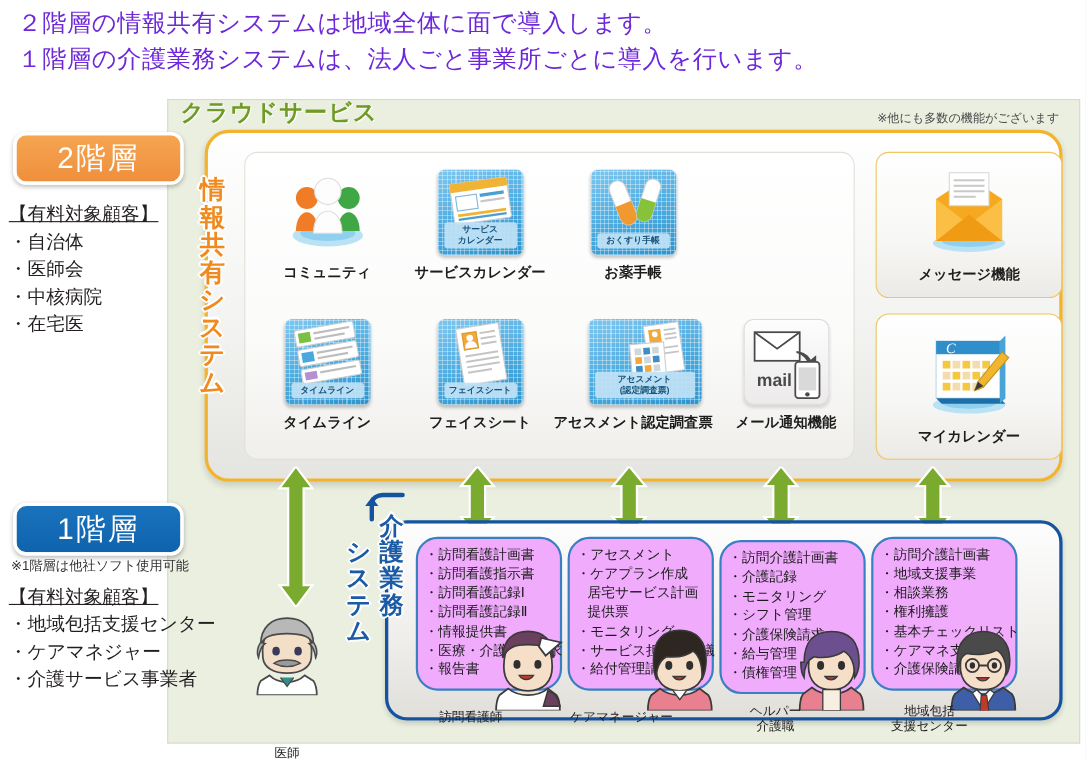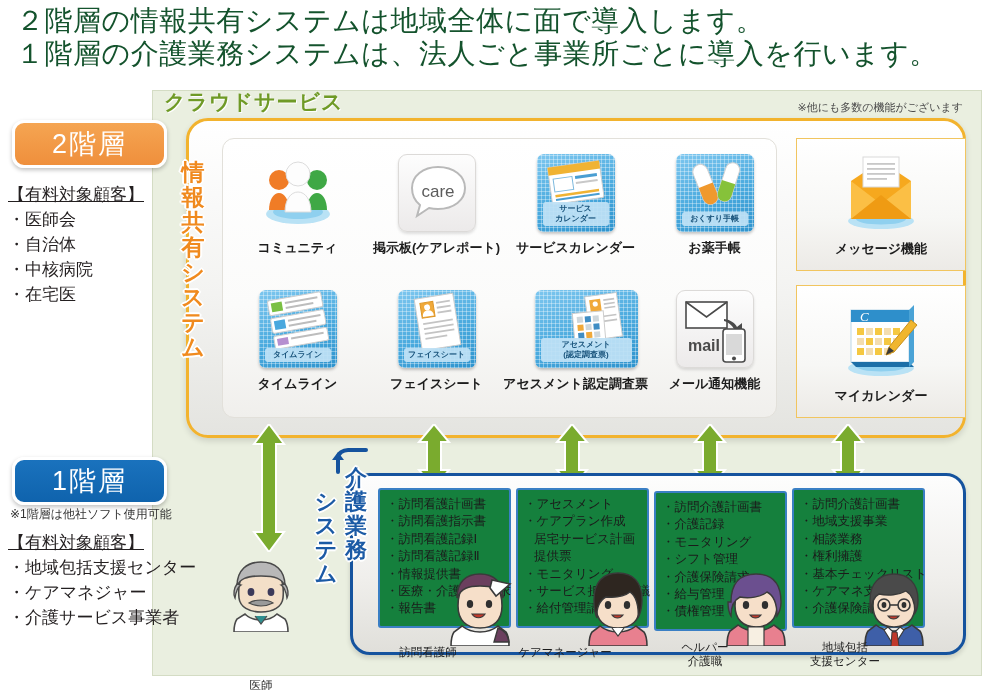--- a/index.html
+++ b/index.html
@@ -10,21 +10,21 @@
     font-family:"Liberation Sans","DejaVu Sans",sans-serif;
     color:#2b2b2b;
     overflow:hidden;
     position:relative;
   }
   .canvas{position:absolute;left:0;top:0;width:987px;height:690px;}
 
   
   .headline{
     position:absolute;left:16px;top:4px;width:900px;
-    font-size:28px;line-height:33px;color:#14532d;
+    font-size:22px;line-height:33px;color:#6d28d9;
     letter-spacing:.5px;
   }
   .headline div{white-space:nowrap;}
 
   
   .stage{
     position:absolute;left:152px;top:90px;width:830px;height:586px;
     background:#eaefe0;
     border:1px solid #d4dcc4;
     box-sizing:border-box;
@@ -92,21 +92,21 @@
     position:absolute;left:222px;top:138px;width:555px;height:280px;
     background:linear-gradient(180deg,#ffffff 0%,#fbfbfa 60%,#f0efec 100%);
     border:1px solid #e2e0da;
     border-radius:12px;
     box-sizing:border-box;
   }
   .side-panel{
     position:absolute;width:170px;height:133px;
     background:linear-gradient(180deg,#ffffff 0%,#f7f7f5 60%,#eceae6 100%);
     border:1px solid #f1c55f;
-    border-radius:0;
+    border-radius:12px;
     box-sizing:border-box;
     display:flex;flex-direction:column;align-items:center;justify-content:center;
   }
   .side-panel.msg{left:796px;top:138px;}
   .side-panel.cal{left:796px;top:285px;}
 
   .icon-row{position:absolute;display:flex;}
   .icon-row.r1{left:228px;top:152px;}
   .icon-row.r2{left:228px;top:288px;}
   .icon-cell{
@@ -162,23 +162,23 @@
       1px 1px 0 #fff,-1px -1px 0 #fff,1px -1px 0 #fff,-1px 1px 0 #fff;
   }
   .vtext-care .col{position:absolute;width:28px;text-align:center;}
   .vtext-care .col span{display:block;}
   .vtext-care .c-right{left:32px;top:0;}
   .vtext-care .c-left{left:2px;top:24px;}
 
   .care-col{
     position:absolute;
     width:133px;height:140px;
-    background:#15803d;
+    background:#f0abfc;
     border:2px solid #3a7fc4;
-    border-radius:3px;
+    border-radius:20px;
     box-sizing:border-box;
     padding:6px 15px 0 6px;
     font-size:12.5px;line-height:17.4px;
     color:#1b1b1b;
   }
   .care-col .li{white-space:nowrap;}
   .care-col .li.ind{padding-left:10px;}
   .cc1{left:378px;top:488px;}
   .cc2{left:516px;top:488px;}
   .cc3{left:654px;top:491px;}
@@ -210,22 +210,22 @@
 
   <div class="stage"></div>
   <div class="stage-title">クラウドサービス</div>
   <div class="note-right">※他にも多数の機能がございます</div>
 
   <div class="badge badge-2">
     <span>2階層</span>
   </div>
   <div class="cust cust-2">
     <div class="hdr">【有料対象顧客】</div>
+    <div>・自治体</div>
     <div>・医師会</div>
-    <div>・自治体</div>
     <div>・中核病院</div>
     <div>・在宅医</div>
   </div>
 
   <div class="badge badge-1">
     <span>1階層</span>
   </div>
   <div class="subnote">※1階層は他社ソフト使用可能</div>
   <div class="cust cust-1">
     <div class="hdr">【有料対象顧客】</div>
@@ -262,31 +262,20 @@
             <circle cx="60" cy="28" r="10" fill="#3fa845"></circle>
             <path d="M50 58c0-10 4.5-17 10-17s10 7 10 17z" fill="#3fa845"></path>
             <circle cx="41" cy="22" r="12" fill="#fdfdfd" stroke="#dcdcdc"></circle>
             <path d="M28 60c0-12 5.5-20 13-20s13 8 13 20z" fill="#fdfdfd" stroke="#dcdcdc"></path>
           </g>
         </svg>
       </div>
       <div class="icon-caption">コミュニティ</div>
     </div>
 
-    <div class="icon-cell">
-      <div class="icon-art">
-        <div class="greytile" style="margin:2px auto 0;">
-          <svg width="78" height="78" viewBox="0 0 78 78">
-            <path d="M39 12c16 0 27 9 27 21s-11 21-27 21c-3 0-6-.3-9-1l-12 8 3-11c-5-4-8-10-8-17 0-12 11-21 26-21z" fill="#ffffff" stroke="#b9b9b9" stroke-width="2"></path>
-            <text x="39" y="42" text-anchor="middle" font-family="Liberation Sans, sans-serif" font-size="17" fill="#5c5c5c">care</text>
-          </svg>
-        </div>
-      </div>
-      <div class="icon-caption">掲示板(ケアレポート)</div>
-    </div>
 
     <div class="icon-cell">
       <div class="icon-art">
         <div class="tile" style="margin:2px auto 0;">
           <svg width="78" height="78" viewBox="0 0 78 78">
             <g transform="rotate(-8 39 30)">
               <rect x="13" y="10" width="52" height="37" rx="2" fill="#ffffff" stroke="#cfcfcf"></rect>
               <rect x="13" y="10" width="52" height="8" fill="#f0b333"></rect>
               <rect x="17" y="22" width="19" height="13" fill="#fff" stroke="#7db9dd"></rect>
               <rect x="39" y="22" width="22" height="3" fill="#4a9ed2"></rect>

